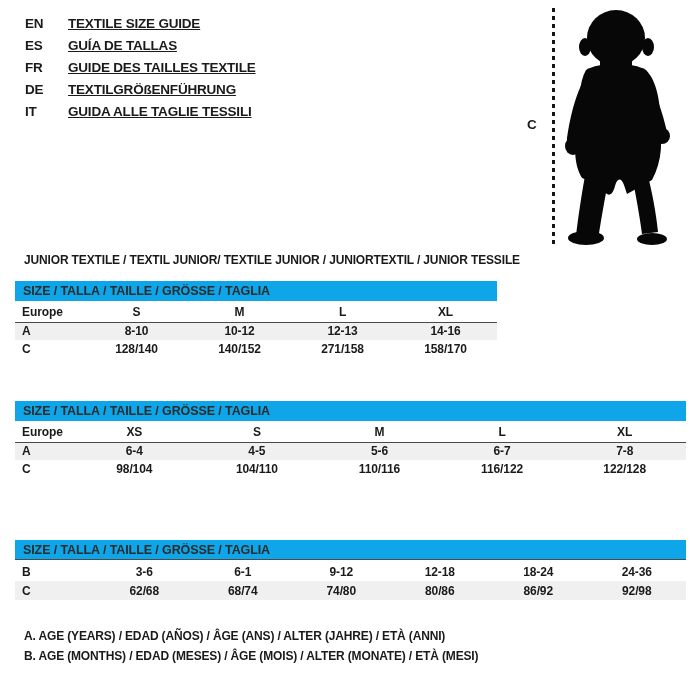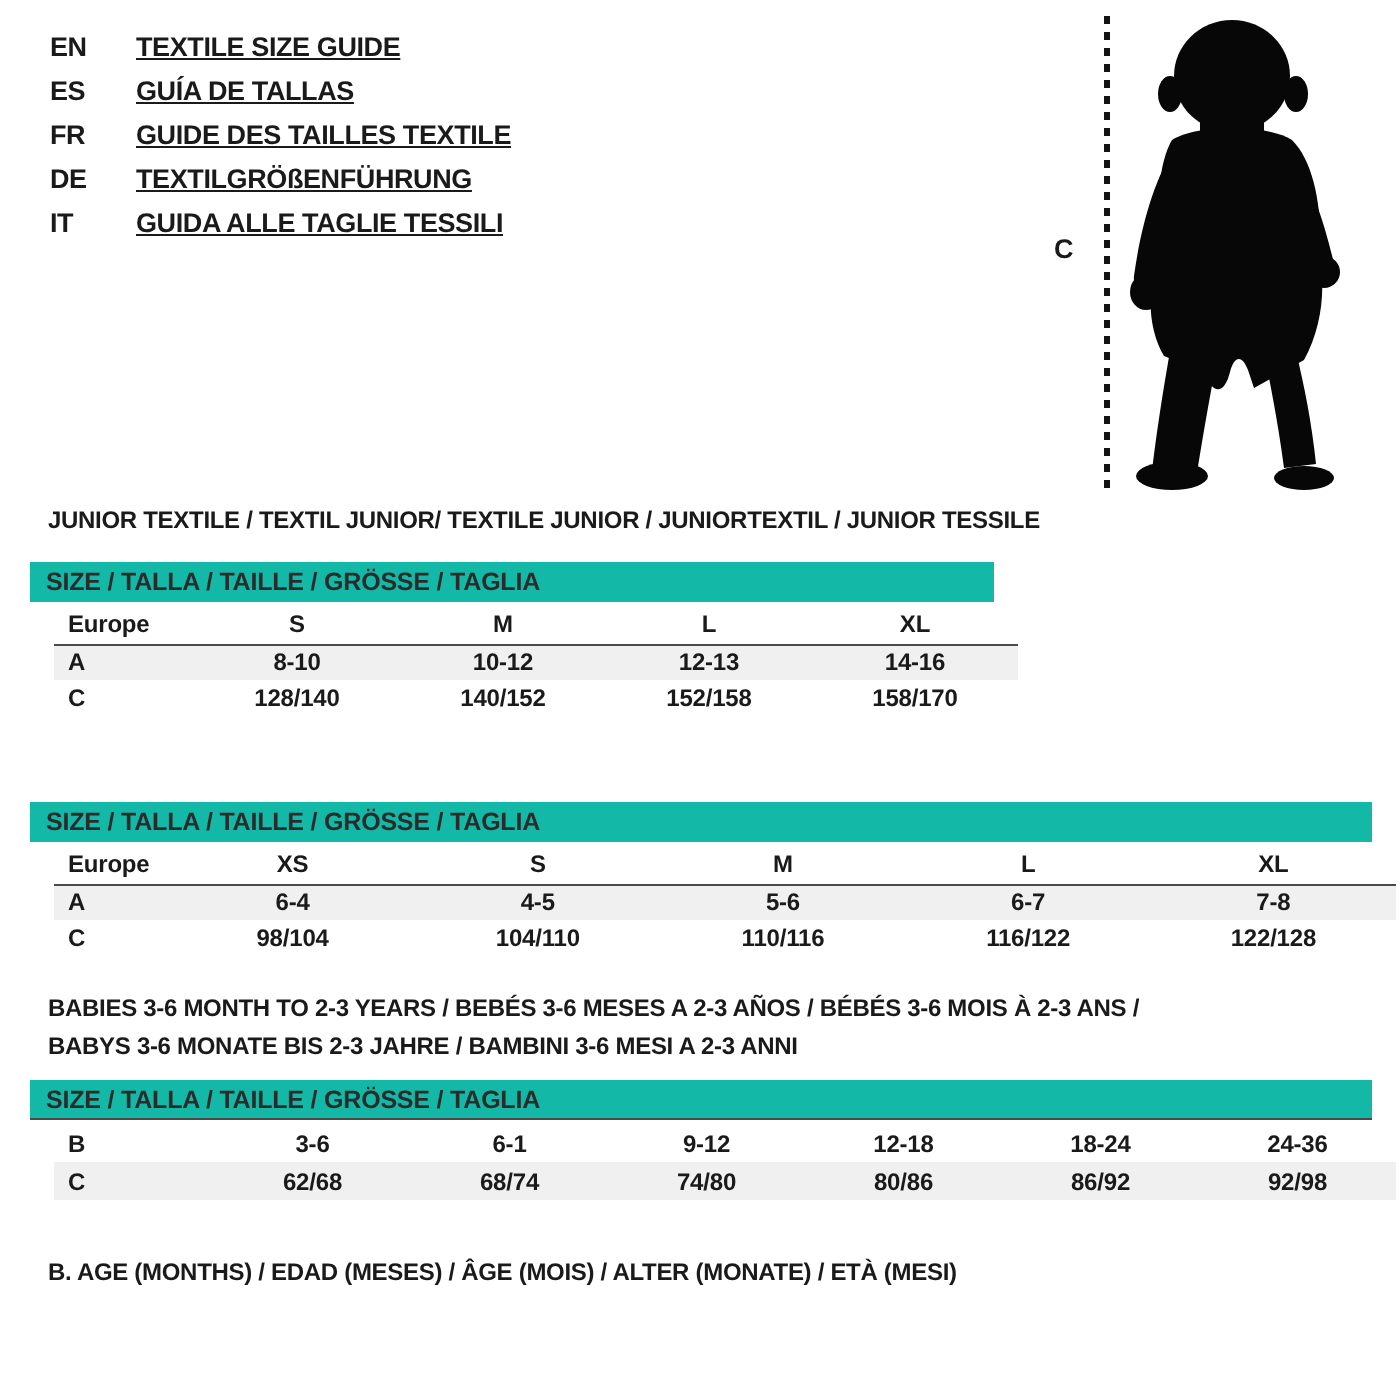--- a/index.html
+++ b/index.html
@@ -20,27 +20,27 @@
     background:repeating-linear-gradient(to bottom,#141414 0 4px,transparent 4px 8px);
   }
   .measure-label { position:absolute; left:527px; top:117px; font-size:13.5px; font-weight:700; }
   .baby-svg { position:absolute; left:560px; top:8px; }
   
   .sec-title {
     position:absolute; left:24px; font-size:12px; font-weight:700;
     letter-spacing:-0.15px; line-height:19px; white-space:nowrap;
   }
   .size-bar {
-    position:absolute; left:15px; height:20px; background:#14b8a6;
+    position:absolute; left:15px; height:20px; background:#0ea5e9;
     font-size:12.5px; font-weight:700; color:#2b2b2b; line-height:20px;
     padding-left:8px; letter-spacing:-0.1px;
   }
   .size-bar.rule-bottom { border-bottom:1.5px solid #4a4a4a; }
   table.size-table {
-    position:absolute; left:27px; border-collapse:collapse; table-layout:fixed;
+    position:absolute; left:15px; border-collapse:collapse; table-layout:fixed;
   }
   table.size-table td {
     height:18px; font-size:12px; font-weight:700; text-align:center;
     padding:0; letter-spacing:-0.1px; white-space:nowrap;
   }
   table.size-table tr.europe td { height:19px; }
   table.size-table tr.rule { border-bottom:1.5px solid #4a4a4a; }
   table.size-table tr.shade { background:#f0f0f0; }
   table.size-table td.lbl { text-align:left; padding-left:7px; }
   #table-0 { width:482px; top:303px; } #table-0 td.lbl { width:70px; }
@@ -121,21 +121,21 @@
           <td class="lbl">A</td>
           <td>8-10</td>
           <td>10-12</td>
           <td>12-13</td>
           <td>14-16</td>
         </tr>
         <tr>
           <td class="lbl">C</td>
           <td>128/140</td>
           <td>140/152</td>
-          <td>152/158</td>
+          <td>271/158</td>
           <td>158/170</td>
         </tr>
       </tbody>
   </table>
 
   <div class="size-bar" id="bar-1">SIZE / TALLA / TAILLE / GRÖSSE / TAGLIA</div>
   <table class="size-table" id="table-1">
     <tbody>
         <tr class="europe rule">
           <td class="lbl">Europe</td>
@@ -157,24 +157,20 @@
           <td class="lbl">C</td>
           <td>98/104</td>
           <td>104/110</td>
           <td>110/116</td>
           <td>116/122</td>
           <td>122/128</td>
         </tr>
       </tbody>
   </table>
 
-  <div class="sec-title" id="title-2">
-    <div>BABIES 3-6 MONTH TO 2-3 YEARS / BEBÉS 3-6 MESES A 2-3 AÑOS / BÉBÉS 3-6 MOIS À 2-3 ANS /</div>
-    <div>BABYS 3-6 MONATE BIS 2-3 JAHRE / BAMBINI 3-6 MESI A 2-3 ANNI</div>
-  </div>
   <div class="size-bar rule-bottom" id="bar-2">SIZE / TALLA / TAILLE / GRÖSSE / TAGLIA</div>
   <table class="size-table" id="table-2">
     <tbody>
         <tr>
           <td class="lbl">B</td>
           <td>3-6</td>
           <td>6-1</td>
           <td>9-12</td>
           <td>12-18</td>
           <td>18-24</td>
@@ -186,16 +182,17 @@
           <td>68/74</td>
           <td>74/80</td>
           <td>80/86</td>
           <td>86/92</td>
           <td>92/98</td>
         </tr>
       </tbody>
   </table>
 
   <div class="legend">
+    <div class="legend-line">A. AGE (YEARS) / EDAD (AÑOS) / ÂGE (ANS) / ALTER (JAHRE) / ETÀ (ANNI)</div>
     <div class="legend-line">B. AGE (MONTHS) / EDAD (MESES) / ÂGE (MOIS) / ALTER (MONATE) / ETÀ (MESI)</div>
   </div>
 
 </div>
 
 </body></html>

